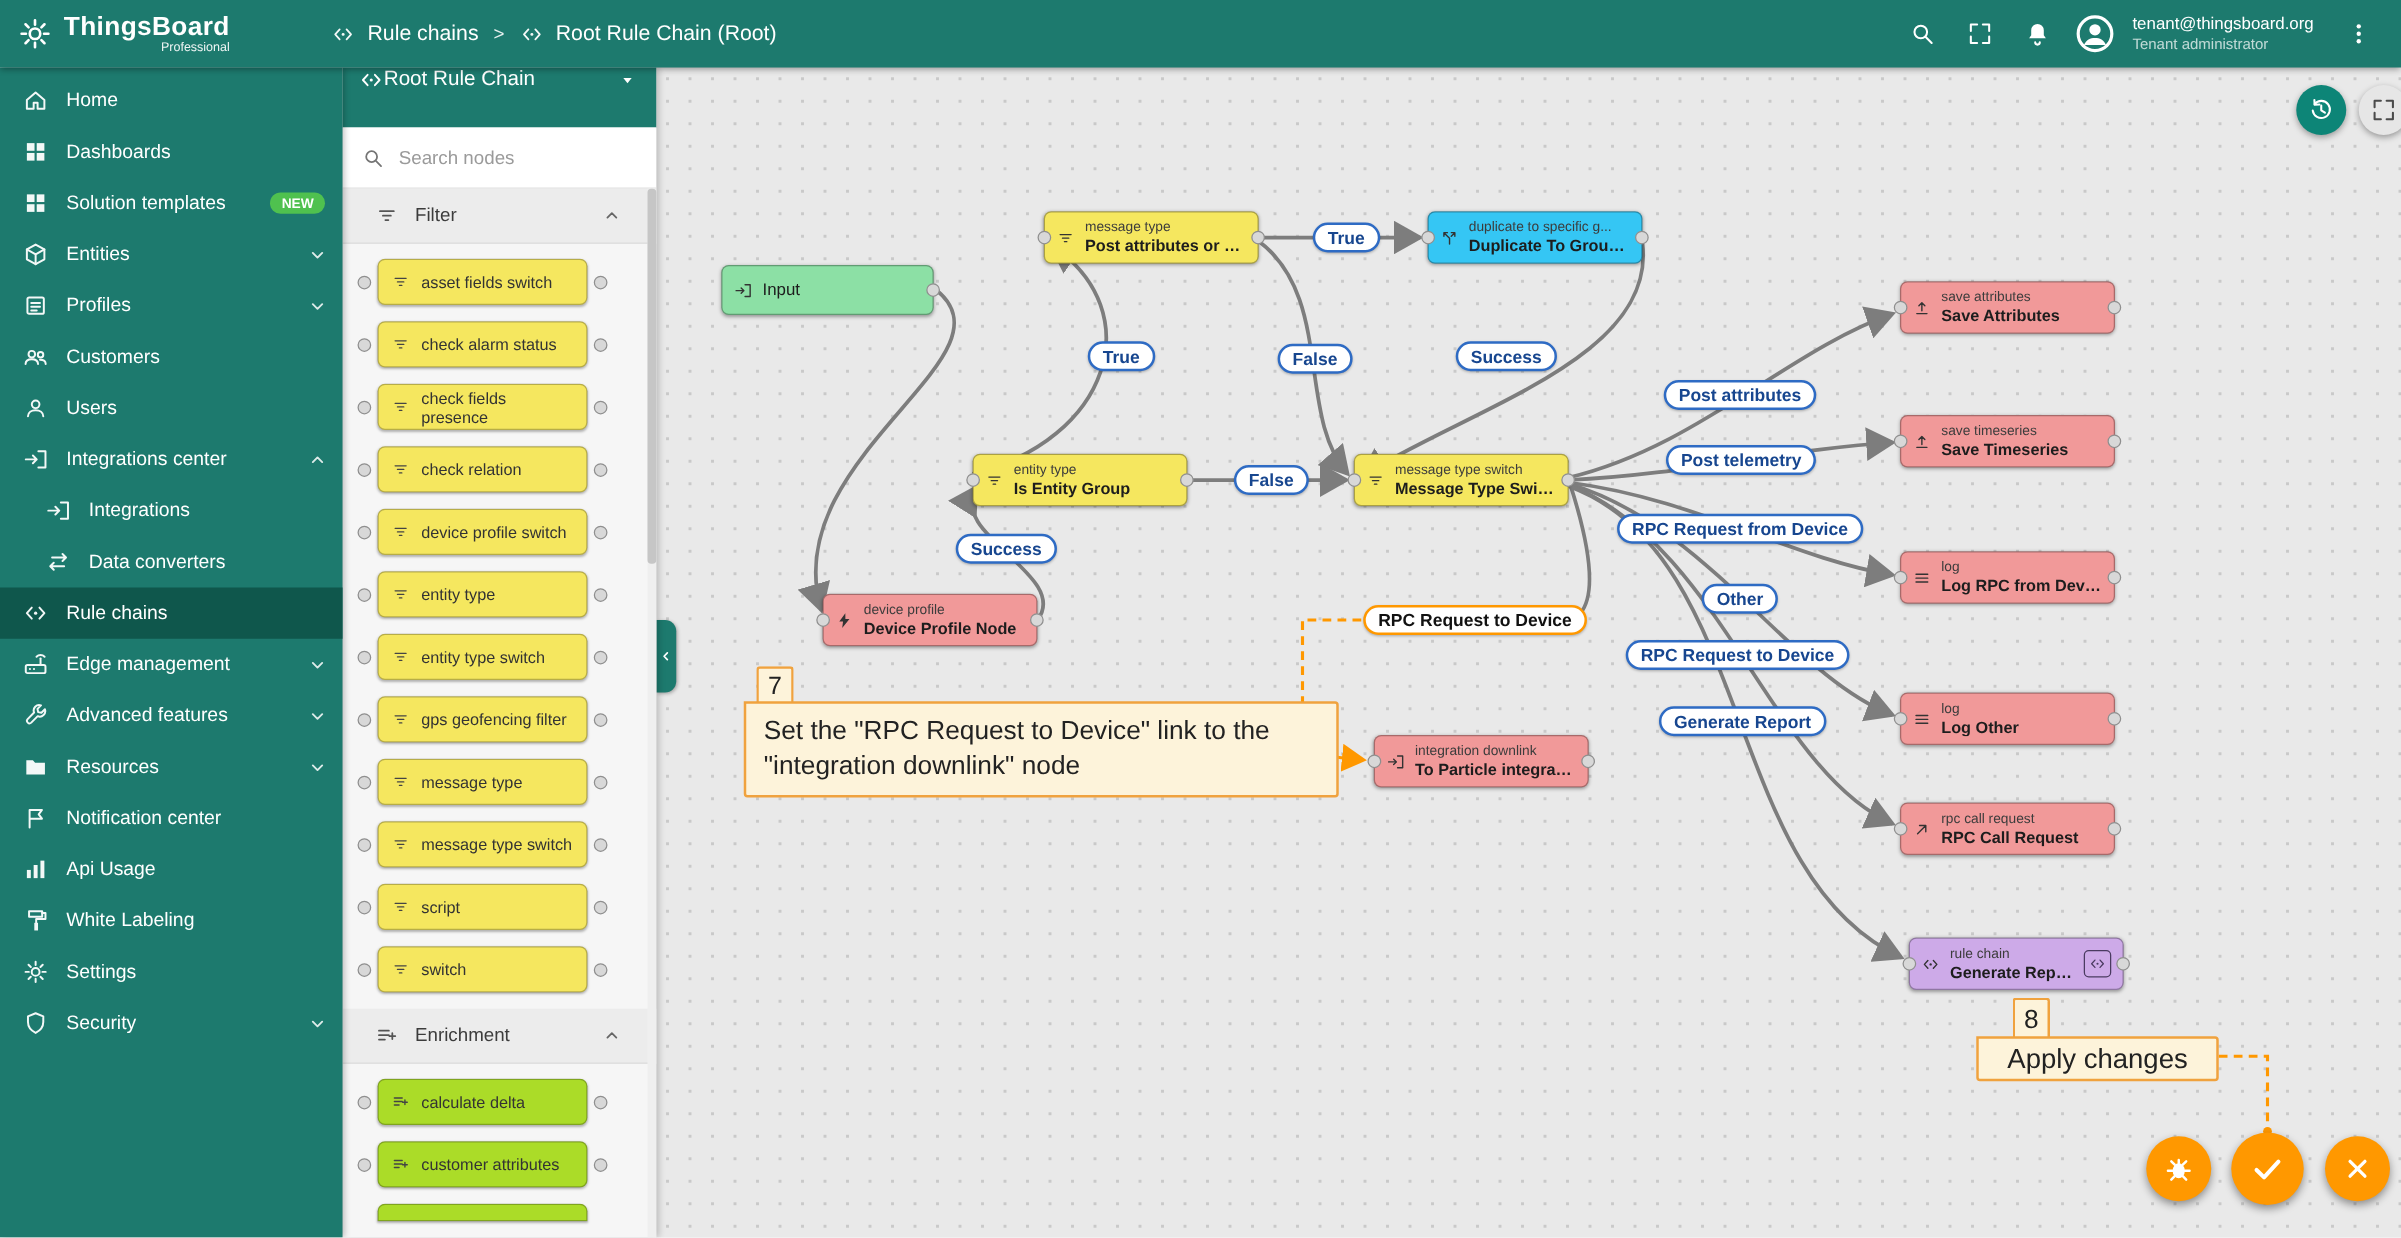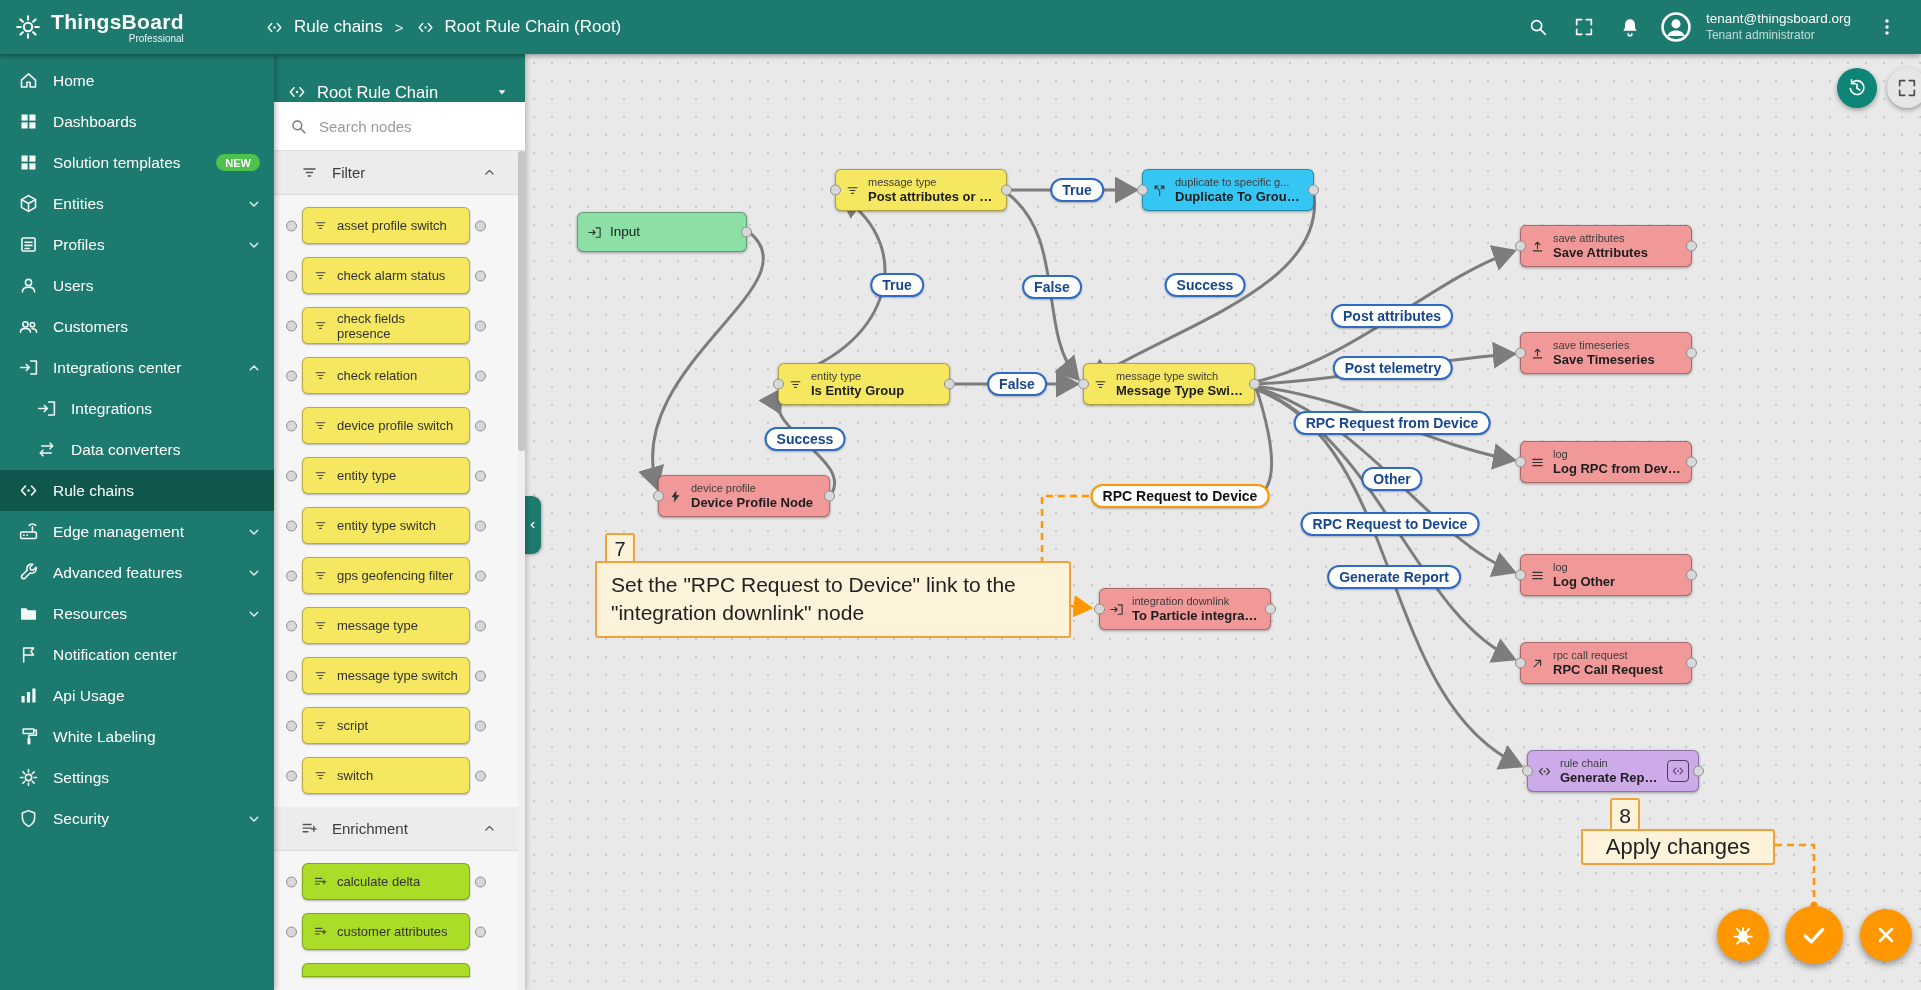--- a/index.html
+++ b/index.html
@@ -36,21 +36,21 @@
   .nav-item.sub { padding-left:36px; }
   .nav-item.selected { background:#0f574c; }
   .nav-icon { width:21px; height:21px; flex:none; opacity:.95; }
   .nav-label { flex:1; overflow:hidden; }
   .badge-new { background:#4fc14f; color:#fff; border-radius:10px; font-size:11px; font-weight:700; padding:2.5px 9px; margin-right:4px; }
   .nav-chev { width:20px; height:20px; opacity:.85; flex:none; }
   .nav-chev.up { transform:rotate(180deg); }
 
   
   .palette { width:251px; flex:none; background:#f6f6f6; display:flex; flex-direction:column; position:relative; z-index:10; box-shadow:2px 0 5px rgba(0,0,0,.2); }
-  .pal-header { height:48px; flex:none; background:#1d7a6e; color:#fff; display:flex; align-items:flex-end; gap:10px; padding:0 13px; font-size:16.5px; cursor:pointer; }
+  .pal-header { height:48px; flex:none; background:#1d7a6e; color:#fff; display:flex; align-items:flex-start; padding:0 13px; font-size:16.5px; cursor:pointer; }
   .pal-header-ic { width:20px; height:20px; }
   .pal-caret { margin-left:auto; width:20px; height:20px; }
   .pal-search { height:49px; flex:none; background:#fff; display:flex; align-items:center; gap:11px; padding:0 15px; border-bottom:1px solid #e0e0e0; }
   .pal-search-ic { width:19px; height:19px; color:#757575; flex:none; }
   .pal-search input { border:none; outline:none; background:transparent; font-size:15px; flex:1; color:#333; font-family:"Liberation Sans", sans-serif; }
   .pal-search input::placeholder { color:#9a9a9a; }
   .sec-header { height:44px; flex:none; background:#ececec; display:flex; align-items:center; gap:13px; padding:0 26px; font-size:15px; font-weight:500; color:#3c3c3c; border-bottom:1px solid #dcdcdc; cursor:pointer; }
   .sec-ic { width:19px; height:19px; color:#555; }
   .sec-chev { margin-left:auto; width:19px; height:19px; color:#666; transform:rotate(180deg); }
   .pal-list { padding:12px 0 0 28px; }
@@ -375,32 +375,32 @@
         <span class="nav-label">Profiles</span>
         <span class="nav-chev">
             <svg class="ic">
               <use href="#sym-chev"></use>
             </svg>
           </span>
       </div>
       <div class="nav-item">
         <span class="nav-icon">
             <svg class="ic">
+              <use href="#sym-people"></use>
+            </svg>
+          </span>
+        <span class="nav-label">Customers</span>
+      </div>
+      <div class="nav-item">
+        <span class="nav-icon">
+            <svg class="ic">
               <use href="#sym-person"></use>
             </svg>
           </span>
         <span class="nav-label">Users</span>
-      </div>
-      <div class="nav-item">
-        <span class="nav-icon">
-            <svg class="ic">
-              <use href="#sym-people"></use>
-            </svg>
-          </span>
-        <span class="nav-label">Customers</span>
       </div>
       <div class="nav-item">
         <span class="nav-icon">
             <svg class="ic">
               <use href="#sym-input"></use>
             </svg>
           </span>
         <span class="nav-label">Integrations center</span>
         <span class="nav-chev up">
             <svg class="ic">
@@ -553,21 +553,21 @@
               <use href="#sym-chev"></use>
             </svg>
           </span>
       </div>
       <div class="pal-list">
         <div class="pal-item yellow">
             <span class="cdot l"></span>
             <svg class="ic pi">
               <use href="#sym-filter"></use>
             </svg>
-            <span>asset profile switch</span>
+            <span>asset fields switch</span>
             <span class="cdot r"></span>
           </div>
         <div class="pal-item yellow">
             <span class="cdot l"></span>
             <svg class="ic pi">
               <use href="#sym-filter"></use>
             </svg>
             <span>check alarm status</span>
             <span class="cdot r"></span>
           </div>

